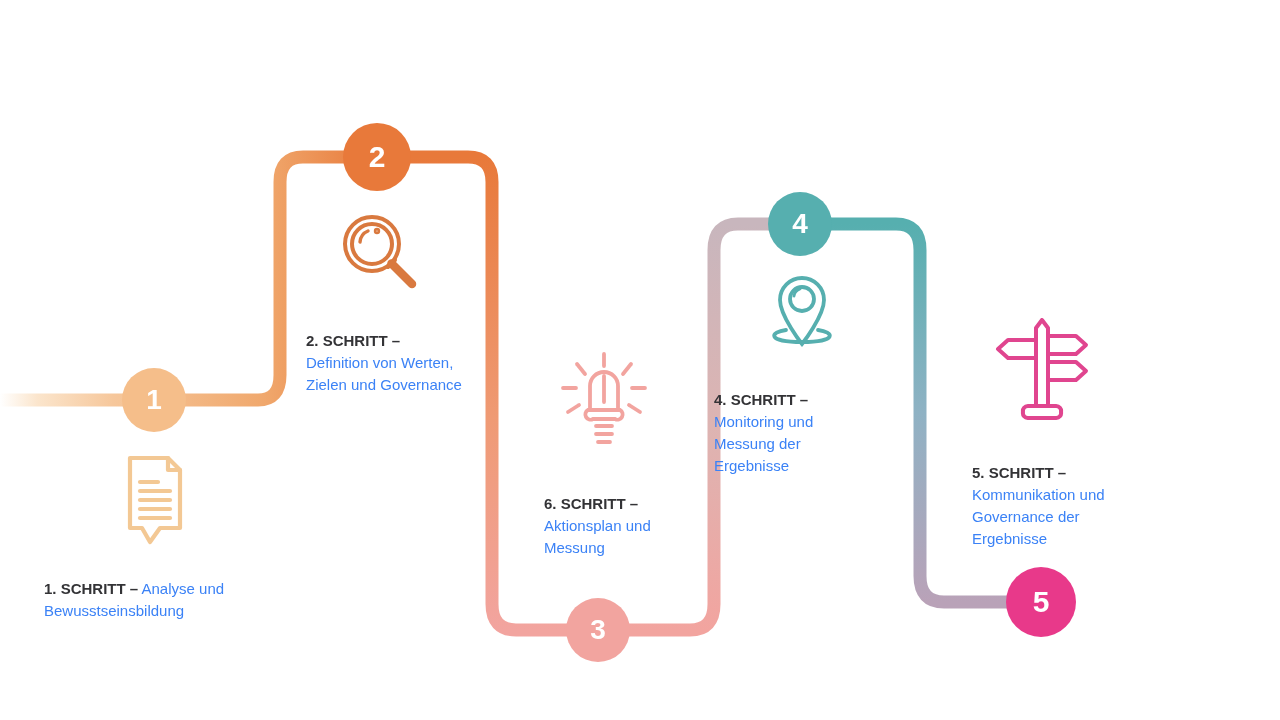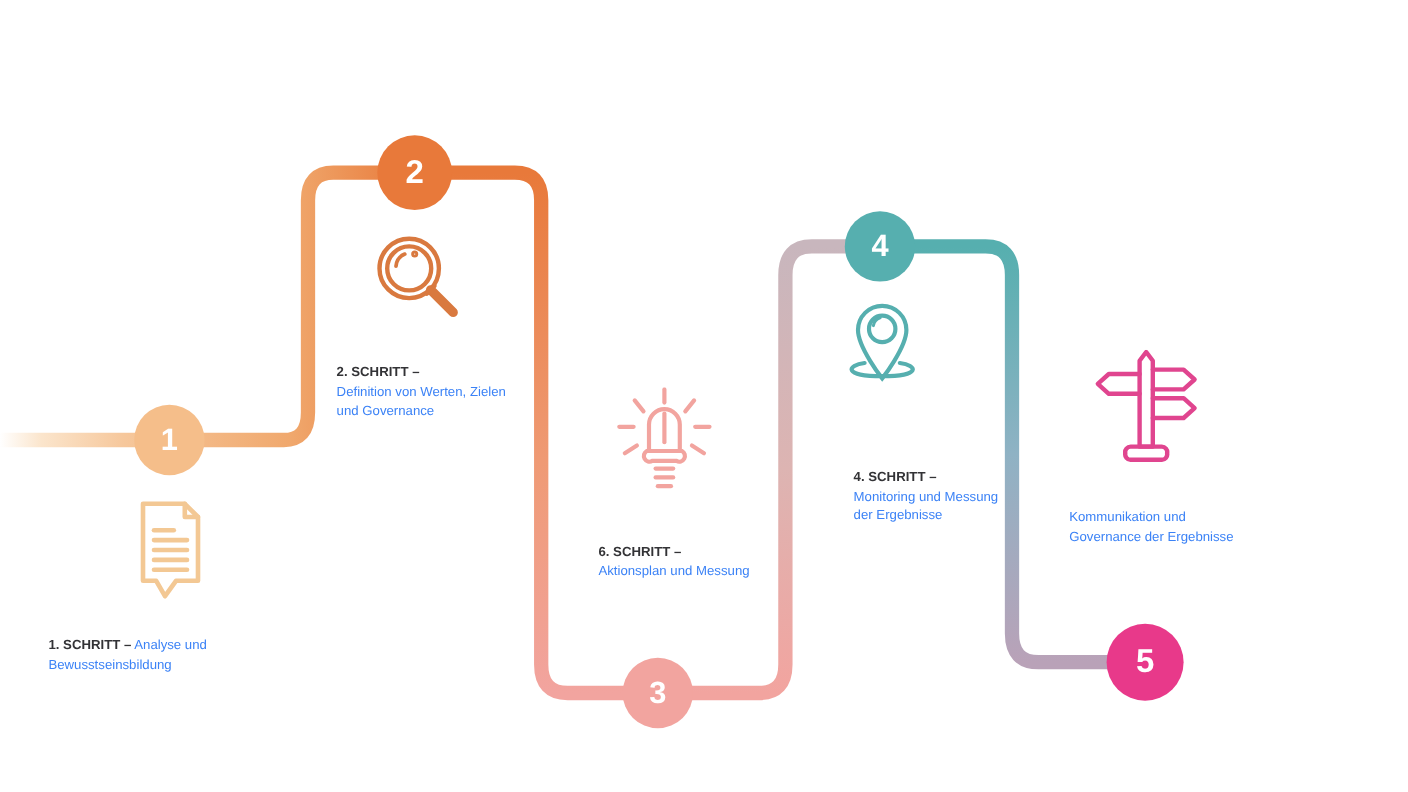--- a/index.html
+++ b/index.html
@@ -39,21 +39,21 @@
     font-family: "Liberation Sans", sans-serif;
     line-height: 1;
     user-select: none;
   }
   .node-num { pointer-events: none; }
 
   
   .step-text {
     position: absolute;
     font-family: "Liberation Sans", sans-serif;
-    font-size: 12px;
+    font-size: 15px;
     line-height: 1.46;
     color: #6e6e72;
   }
   .step-text .head {
     color: #333336;
     font-weight: bold;
     white-space: nowrap;
   }
   .step-text .body { color: #3b82f6; }
   .align-center { text-align: left; }
@@ -222,22 +222,23 @@
   <div class="step-text align-left" style="left:306px; top:330px; width:170px;">
     <div class="head">2. SCHRITT –</div>
     <div class="body">Definition von Werten, Zielen und Governance</div>
   </div>
 
   <div class="step-text align-left" style="left:544px; top:493px; width:150px;">
     <div class="head">6. SCHRITT –</div>
     <div class="body">Aktionsplan und Messung</div>
   </div>
 
-  <div class="step-text align-left" style="left:776px; top:389px; width:140px;margin-top:36px;">
+  <div class="step-text align-left" style="left:714px; top:389px; width:140px;">
     <div class="head">4. SCHRITT –</div>
     <div class="body">Monitoring und Messung der Ergebnisse</div>
   </div>
 
   <div class="step-text align-left" style="left:972px; top:462px; width:165px;">
+    <div class="head">5. SCHRITT –</div>
     <div class="body">Kommunikation und Governance der Ergebnisse</div>
   </div>
 
 </div>
 
 </body></html>

